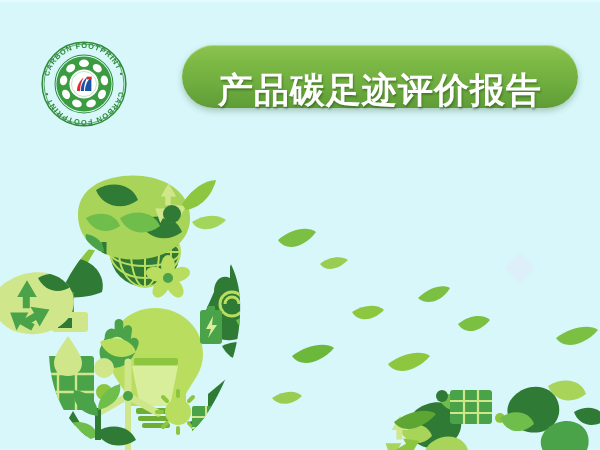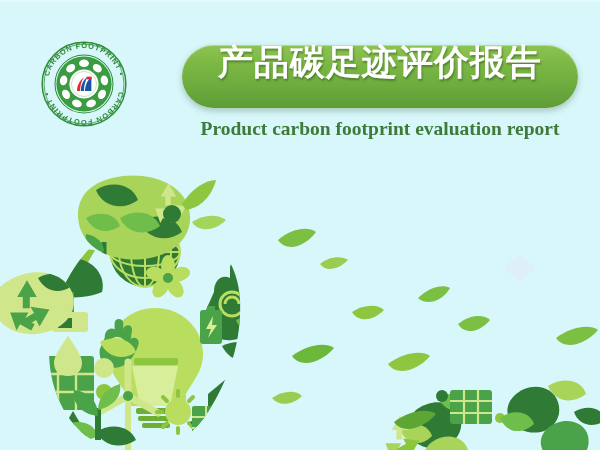--- a/index.html
+++ b/index.html
@@ -48,21 +48,21 @@
     width: 396px; height: 63px;
     border-radius: 34px;
     background: linear-gradient(to bottom,
         #8dc451 0%,
         #7db845 28%,
         #6ead3f 62%,
         #5f9c37 100%);
     box-shadow: 0 3px 6px rgba(40,80,20,0.28),
                 inset 0 1px 0 rgba(255,255,255,0.35);
     display: flex;
-    align-items: flex-start;
+    align-items: flex-end;
     justify-content: center;
   }
   #title-text {
     color: #ffffff;
     font-size: 35px;
     font-weight: bold;
     letter-spacing: 1px;
     line-height: 1;
     text-shadow: 1px 2px 2px rgba(35,70,20,0.45);
     white-space: nowrap;
@@ -153,21 +153,20 @@
           <path d="M51.0 57.5 C 51.3 50.0, 54.5 45.0, 58.0 42.0 L 58.0 57.5 Z" fill="#1b52a3"></path>
           <path d="M53.0 42.0 L 58.2 42.0 L 58.2 45.0 L 53.0 45.0 Z" fill="#e8262c"></path>
         </g>
       </svg>
     </div>
 
     <div id="title-banner">
       <span id="title-text" style="color: rgb(255, 255, 255);">产品碳足迹评价报告</span>
     </div>
 
-    <div id="subtitle" style="color: rgb(62, 122, 58);">Product carbon footprint evaluation report</div>
 
   </div>
 
   <div id="artwork">
     <svg viewBox="0 0 600 290" xmlns="http://www.w3.org/2000/svg">
       <defs>
 
         <clipPath id="soleClip">
           <path d="M150,60
                    C 205,58 238,95 240,140

